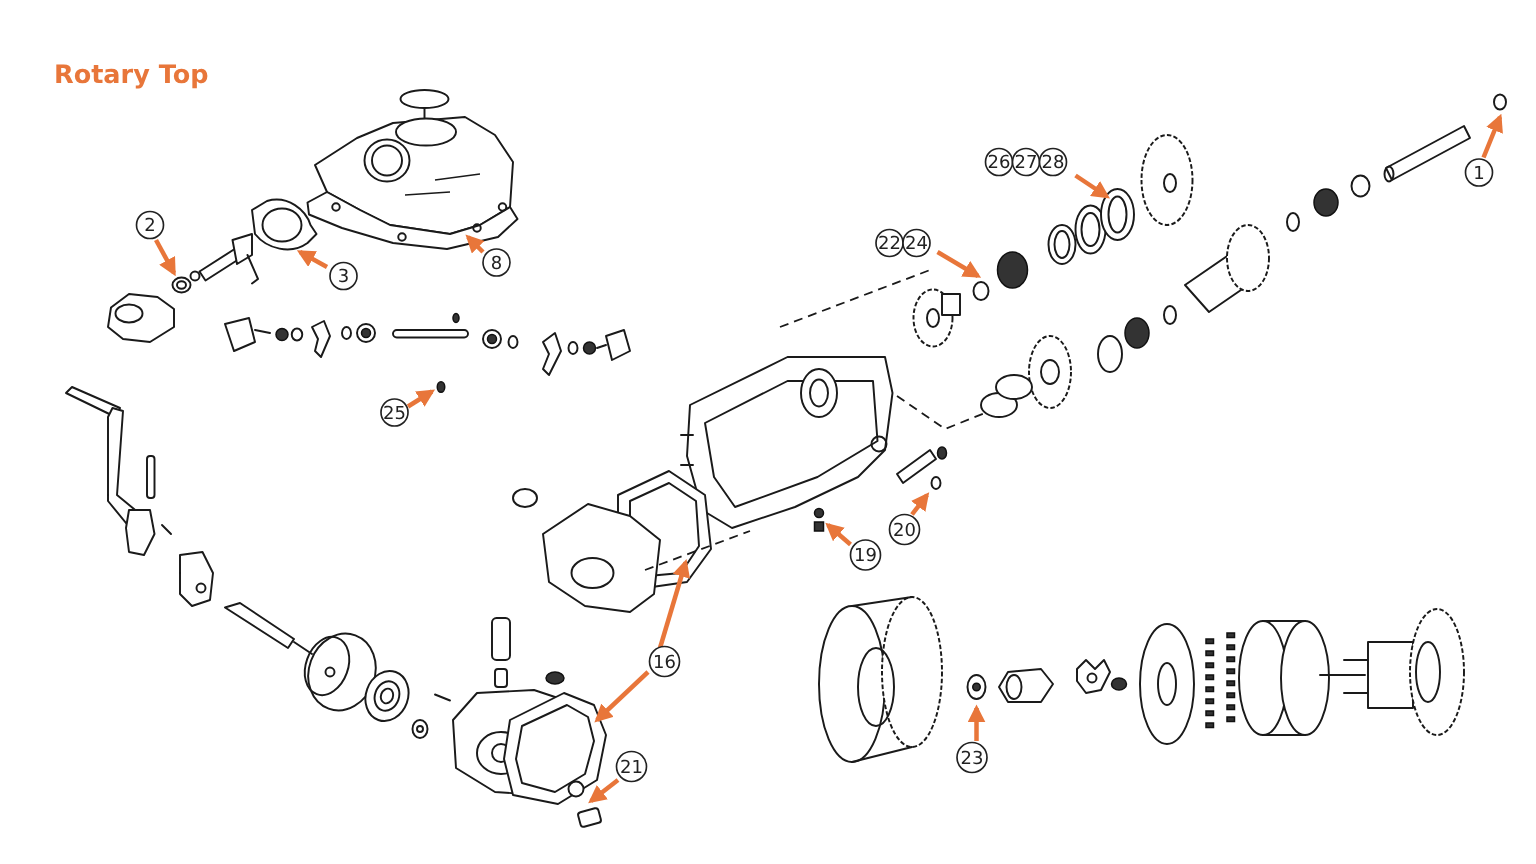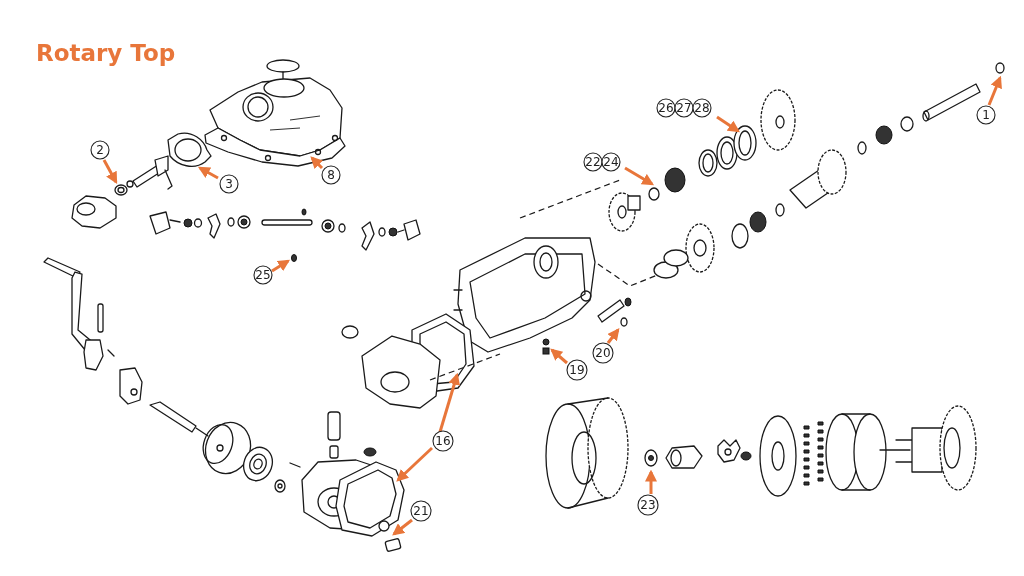--- a/index.html
+++ b/index.html
@@ -1,17 +1,17 @@
 <!DOCTYPE html>
 <html><head>
 <meta charset="utf-8">
 <style>
   html,body{margin:0;padding:0;background:#ffffff;}
   body{width:1024px;height:576px;overflow:hidden;position:relative;font-family:"DejaVu Sans",sans-serif;}
-  #title{position:absolute;left:36px;top:40px;font-family:"DejaVu Sans",sans-serif;font-weight:bold;font-size:23px;color:#e8763a;}
+  #title{position:absolute;left:36px;top:40px;font-family:"DejaVu Sans",sans-serif;font-weight:bold;font-size:17px;color:#e8763a;}
   #diagram{position:absolute;left:0;top:0;}
   .ln{fill:none;stroke:#1a1a1a;stroke-width:1.3;stroke-linejoin:round;stroke-linecap:round;}
   .lnw{fill:#fff;stroke:#1a1a1a;stroke-width:1.3;stroke-linejoin:round;}
   .dk{fill:#333;stroke:#111;stroke-width:1;}
   .dash{fill:none;stroke:#1a1a1a;stroke-width:1.2;stroke-dasharray:6 4;}
   .thin{fill:none;stroke:#1a1a1a;stroke-width:0.9;}
   .arrow{stroke:#e8763a;stroke-width:3;fill:none;}
   .arrowhead{fill:#e8763a;}
   .callout-circle{fill:#fff;stroke:#222;stroke-width:1.1;}
   .callout-text{font-family:"DejaVu Sans",sans-serif;font-size:12px;fill:#222;text-anchor:middle;dominant-baseline:central;}

